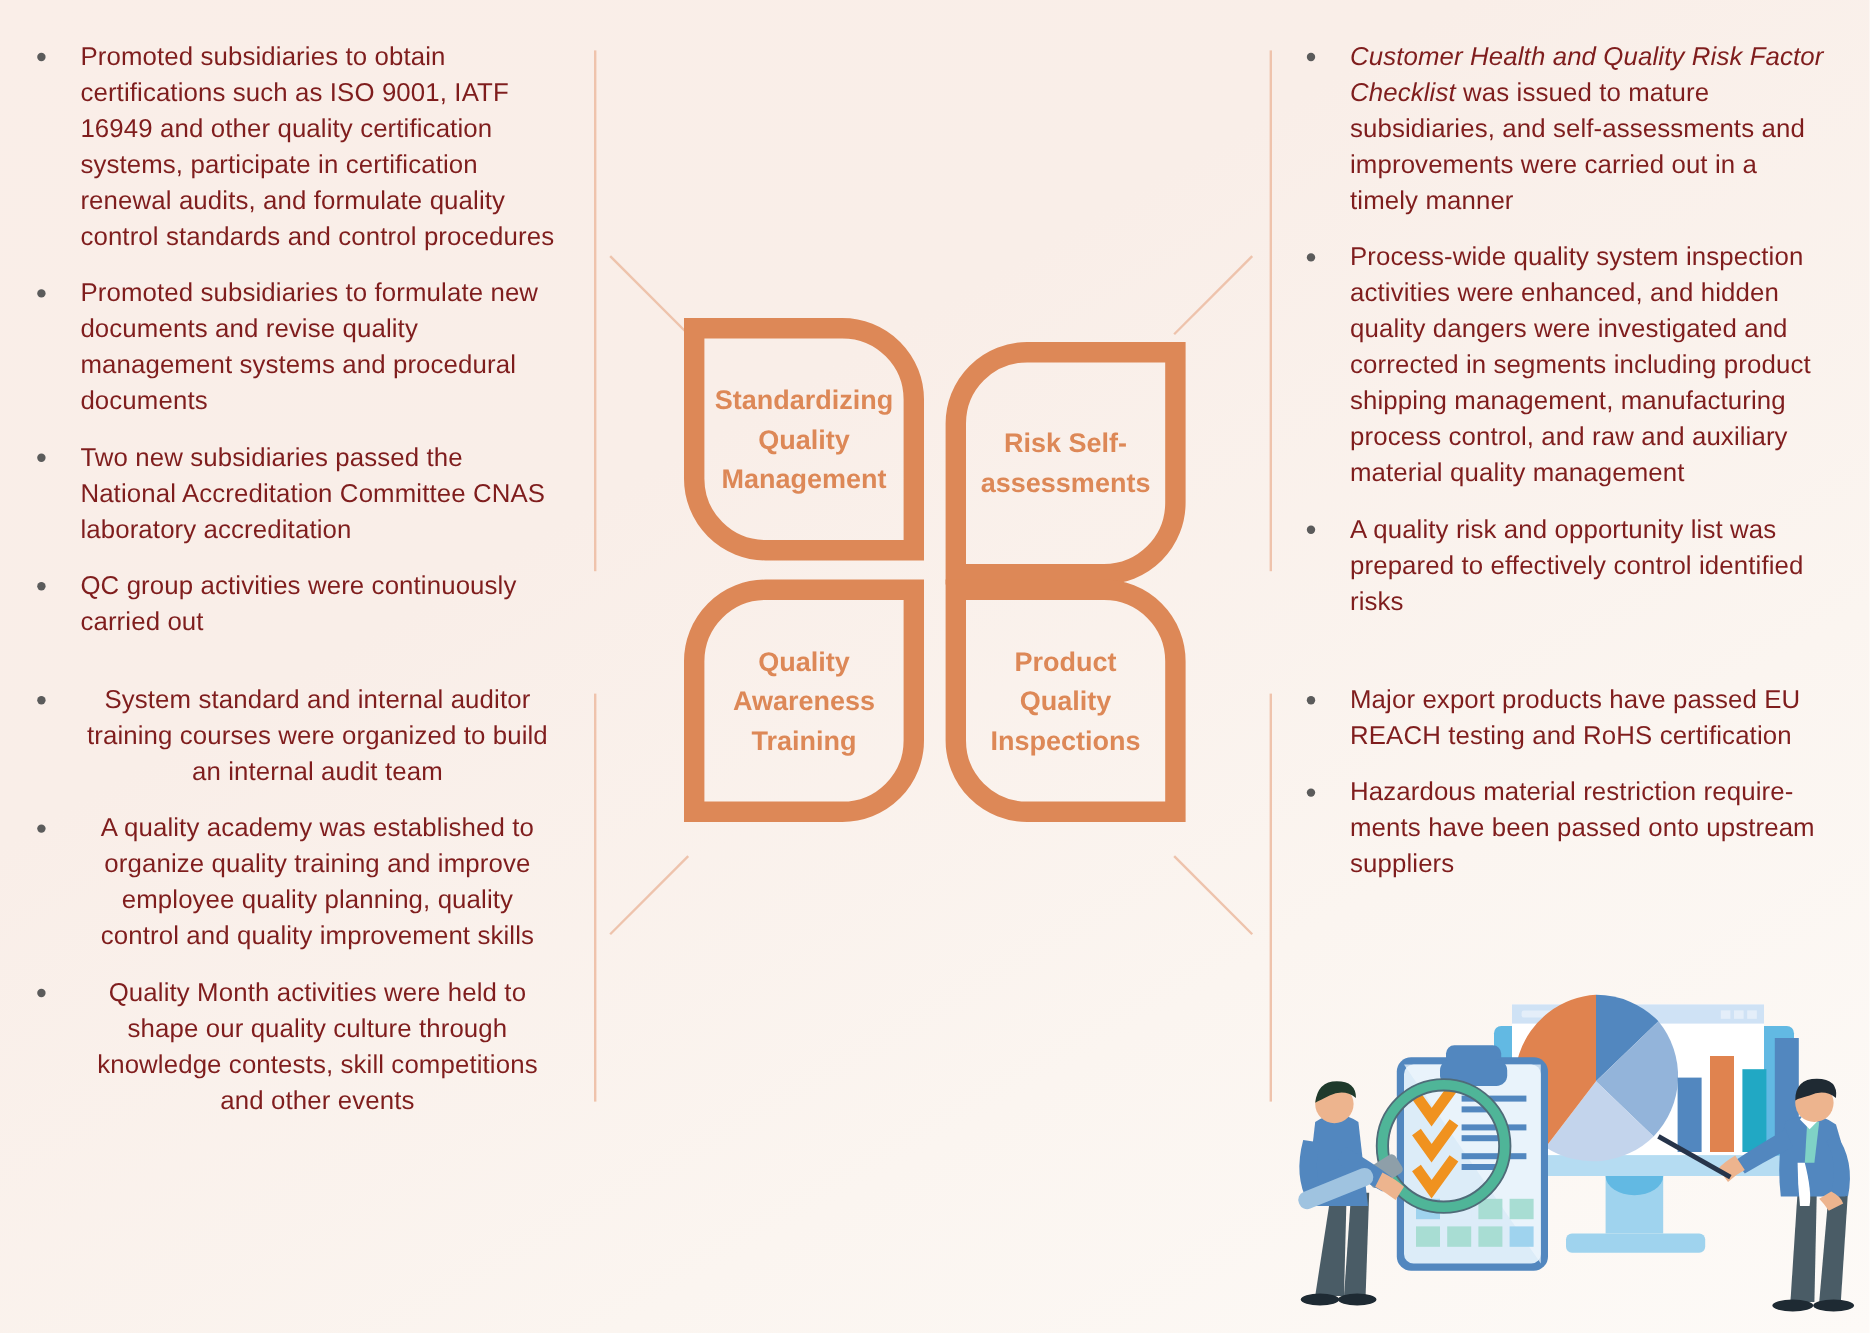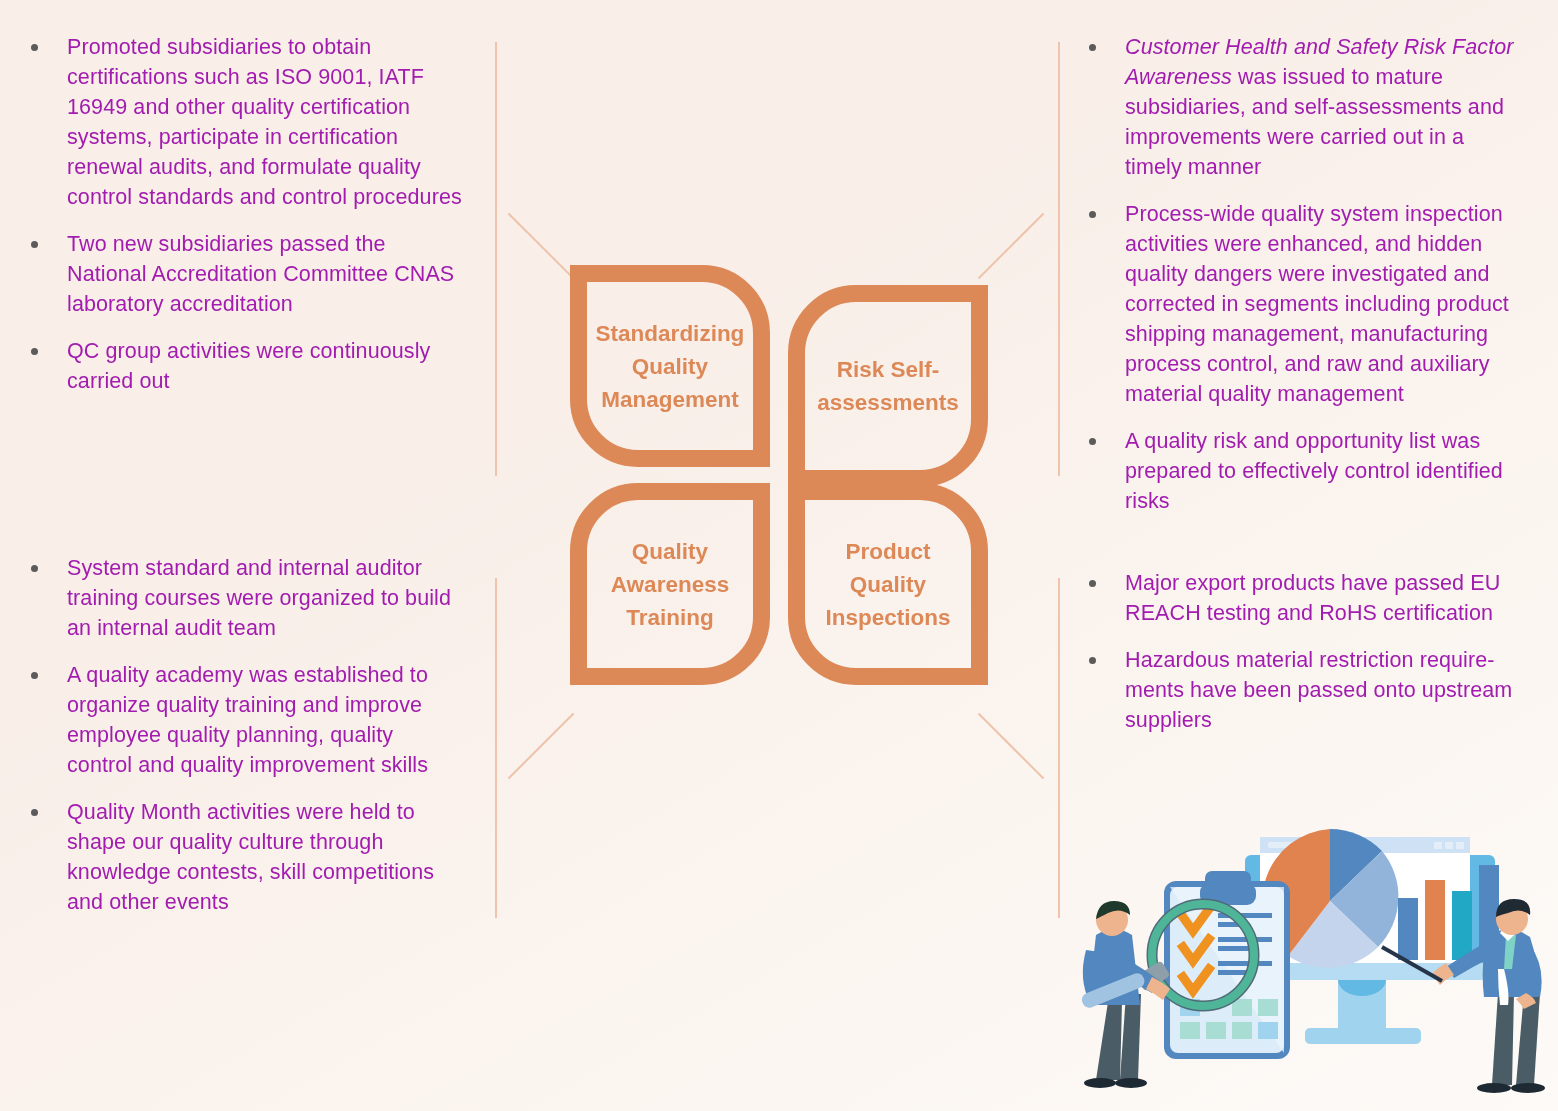--- a/index.html
+++ b/index.html
@@ -18,32 +18,32 @@
 
   
   .col {
     position: absolute;
     width: 440px;
   }
   .col-left  { left: 22px; }
   .col-right { left: 1080px; }
 
   .col-tl { top: 32px;  }
-  .col-bl { top: 553px; }
+  .col-bl { top: 568px; text-align: center; }
   .col-tr { top: 32px;  }
   .col-br { top: 568px; }
 
   ul.bullets {
     list-style: none;
   }
   ul.bullets > li {
     position: relative;
     padding-left: 45px;
     margin-bottom: 17px;
-    color: #a21caf;
+    color: #7f1d1d;
     font-size: 21.5px;
     line-height: 30px;
     letter-spacing: .1px;
   }
   ul.bullets > li::before {
     content: "";
     position: absolute;
     left: 9px;
     top: 12px;
     width: 7px;
@@ -114,36 +114,37 @@
     width: 498px;
     height: 316px;
   }
 </style>
 </head>
 <body>
 
 <div class="col col-left col-tl">
   <ul class="bullets">
     <li>Promoted subsidiaries to obtain certifications such as ISO 9001, IATF 16949 and other quality certification systems, participate in certification renewal audits, and formulate quality control standards and control procedures</li>
+    <li>Promoted subsidiaries to formulate new documents and revise quality management systems and procedural documents</li>
     <li>Two new subsidiaries passed the National Accreditation Committee CNAS laboratory accreditation</li>
     <li>QC group activities were continuously carried out</li>
   </ul>
 </div>
 
 <div class="col col-left col-bl">
   <ul class="bullets">
     <li>System standard and internal auditor training courses were organized to build an internal audit team</li>
     <li>A quality academy was established to organize quality training and improve employee quality planning, quality control and quality improvement skills</li>
     <li>Quality Month activities were held to shape our quality culture through knowledge contests, skill competitions and other events</li>
   </ul>
 </div>
 
 <div class="col col-right col-tr">
   <ul class="bullets">
-    <li><em class="it">Customer Health and Safety Risk Factor Awareness</em><span> was issued to mature subsidiaries, and self-assessments and improvements were carried out in a timely manner</span></li>
+    <li><em class="it">Customer Health and Quality Risk Factor Checklist</em><span> was issued to mature subsidiaries, and self-assessments and improvements were carried out in a timely manner</span></li>
     <li><span>Process-wide quality system inspection activities were enhanced, and hidden quality dangers were investigated and corrected in segments including product shipping management, manufacturing process control, and raw and auxiliary material quality management</span></li>
     <li><span>A quality risk and opportunity list was prepared to effectively control identified risks</span></li>
   </ul>
 </div>
 
 <div class="col col-right col-br">
   <ul class="bullets">
     <li>Major export products have passed EU REACH testing and RoHS certification</li>
     <li>Hazardous material restriction require-ments have been passed onto upstream suppliers</li>
   </ul>

